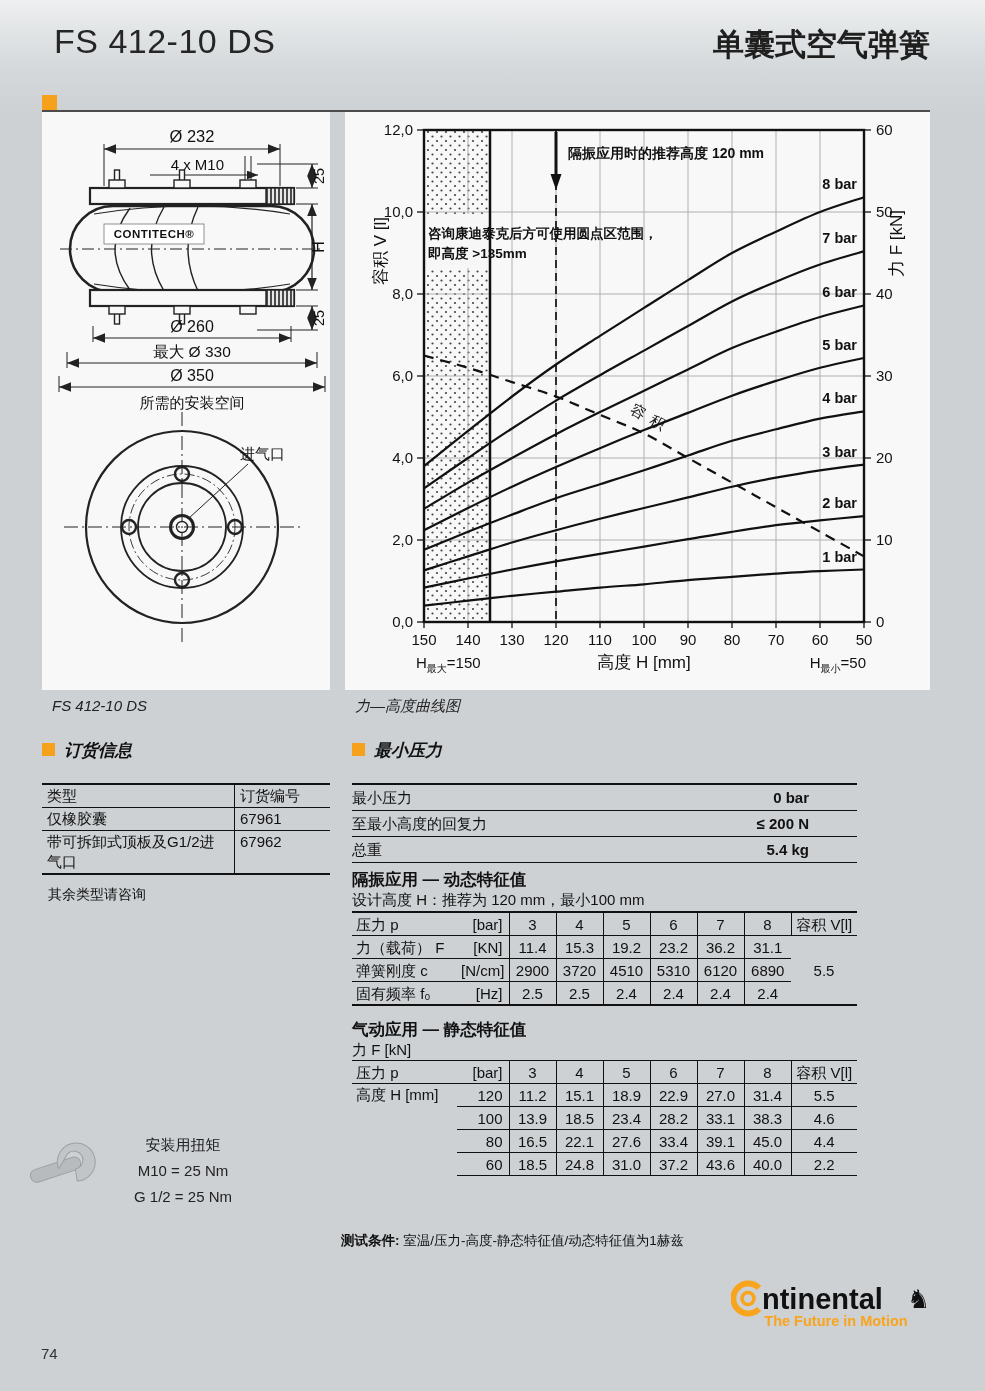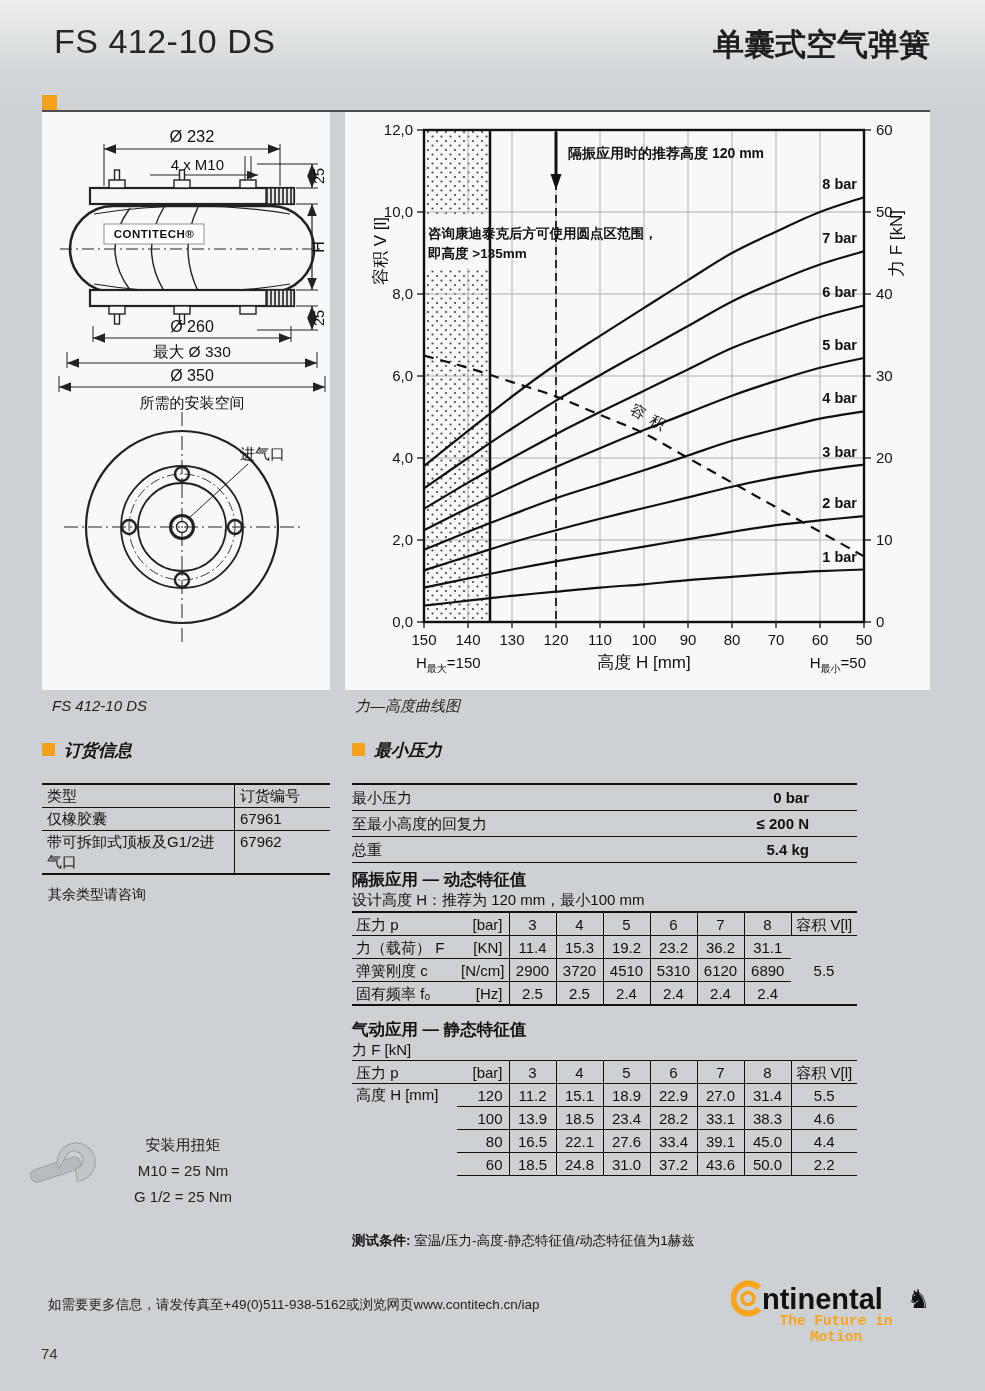--- a/index.html
+++ b/index.html
@@ -437,43 +437,42 @@
       <td class="v">45.0</td>
       <td class="last">4.4</td>
     </tr>
     <tr class="dlast">
       <td class="unit">60</td>
       <td class="v">18.5</td>
       <td class="v">24.8</td>
       <td class="v">31.0</td>
       <td class="v">37.2</td>
       <td class="v">43.6</td>
-      <td class="v">50.0</td>
+      <td class="v">40.0</td>
       <td class="last">2.2</td>
     </tr>
   </tbody>
     </table>
 
   <svg class="abs" style="left:26px;top:1122px;" width="90" height="72" viewBox="0 0 90 72">
     <g transform="rotate(-18 45 40)">
       <rect x="2" y="36" width="52" height="13" rx="6" fill="#b8bbbd" stroke="#9da0a2" stroke-width="1"></rect>
       <path d="M50,42 m-19,0 a19,19 0 1 1 14,18 l 2,-12 a9,9 0 1 0 -6,-14 l -9,8 z" fill="#c2c5c7" stroke="#9da0a2" stroke-width="1"></path>
     </g>
   </svg>
   <div class="abs torque-line" style="left:98px;top:1136px;">安装用扭矩</div>
   <div class="abs torque-line" style="left:98px;top:1162px;">M10 = 25  Nm</div>
   <div class="abs torque-line" style="left:98px;top:1188px;">G 1/2 = 25  Nm</div>
 
-  <div class="abs test-line" style="left:352px;top:1232px;">
+  <div class="abs test-line" style="left:341px;top:1232px;">
     <b>测试条件:</b><span> 室温/压力-高度-静态特征值/动态特征值为1赫兹</span>
   </div>
 
-  <div class="abs footer-contact" style="left:48px;top:1296px;">如需要更多信息，请发传真至+49(0)511-938-5162或浏览网页www.contitech.cn/iap</div>
   <svg class="abs" style="left:731px;top:1278px;" width="205" height="40" viewBox="0 0 205 40">
     <path d="M28,10 A15,15 0 1 0 28,31" fill="none" stroke="#f9a41d" stroke-width="6"></path>
     <circle cx="17" cy="20.5" r="6" fill="none" stroke="#f9a41d" stroke-width="3.6"></circle>
     <text x="31" y="31" font-family="DejaVu Serif, serif" font-size="29" font-weight="700" fill="#f9a41d">ntinental</text>
     <text x="176" y="30" font-size="26" fill="#f9a41d">♞</text>
   </svg>
-  <div class="abs tagline" style="left:752px;top:1313px;font-family:Liberation Mono, monospace;">The Future in Motion</div>
+  <div class="abs tagline" style="left:752px;top:1313px;">The Future in Motion</div>
 
   <div class="abs pagenum" style="left:1px;top:1345px;">74</div>
 </div>
 
 </body></html>

